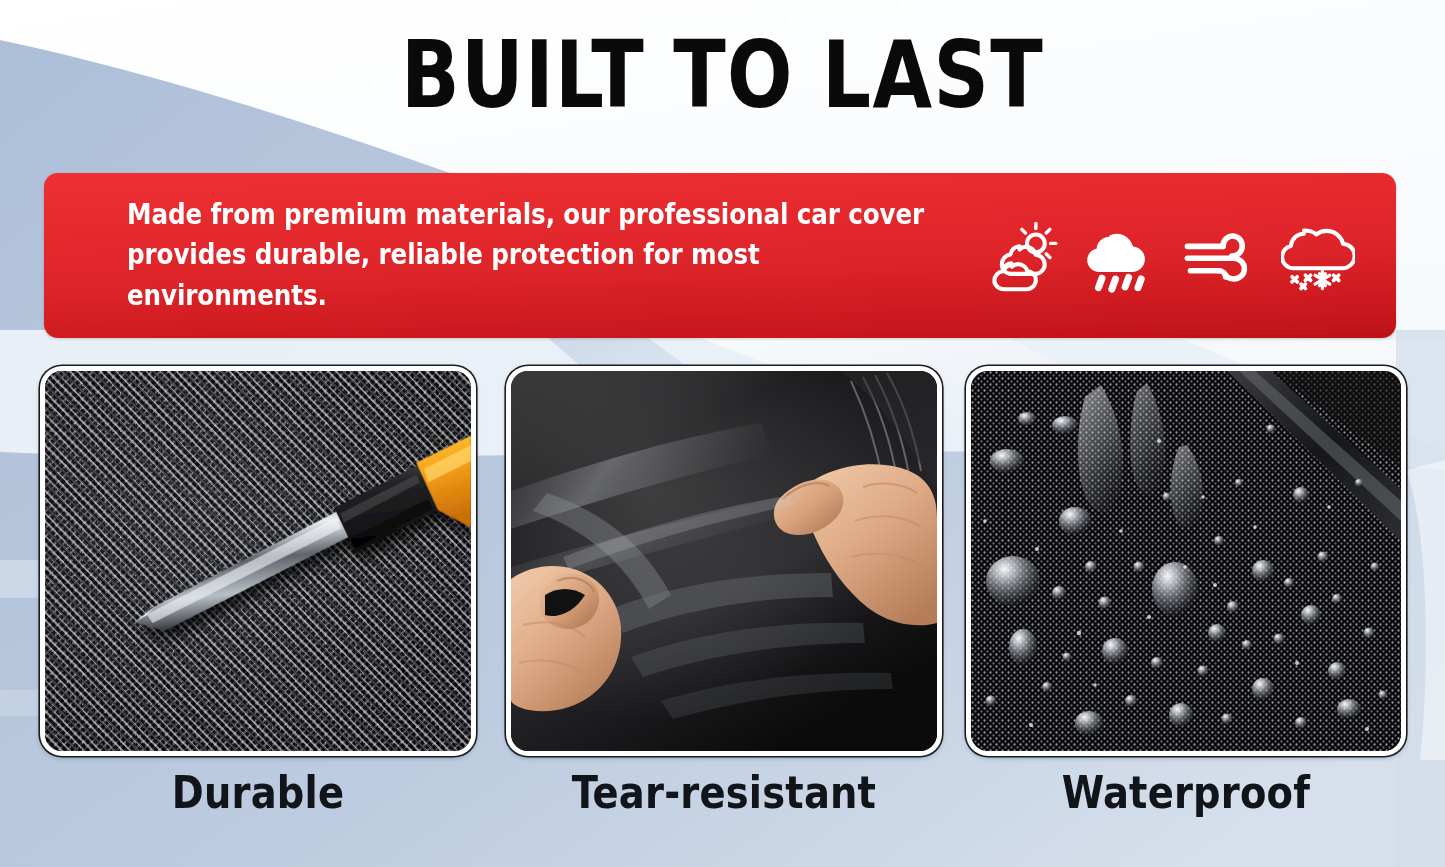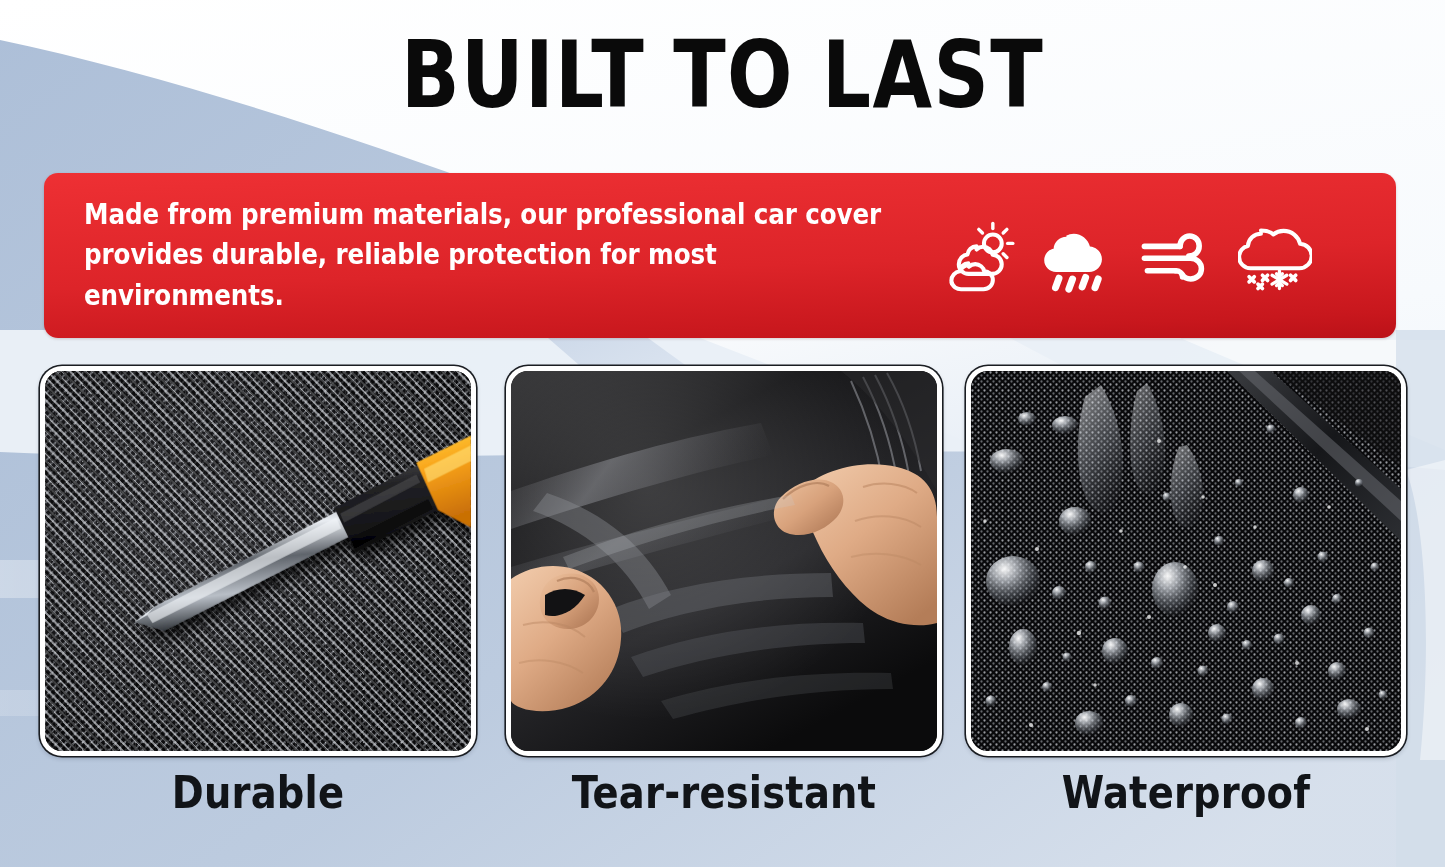--- a/index.html
+++ b/index.html
@@ -37,20 +37,21 @@
   #banner {
     position:absolute;
     left:44px; top:173px;
     width:1352px; height:165px;
     border-radius:14px;
     background:linear-gradient(178deg,#ee3034 0%,#e82c30 18%,#dd2429 55%,#c8171d 88%,#bb1118 100%);
     box-shadow:0 1px 3px rgba(60,10,10,.18);
     z-index:6;
     display:flex; align-items:center;
     overflow:hidden;
+    padding-left:43px;
   }
   #banner-text {
     color:#ffffff;
     font-family:"DejaVu Sans Condensed","Liberation Sans Narrow","Liberation Sans", sans-serif;
     font-weight:700;
     font-size:28.5px;
     line-height:1.42;
     letter-spacing:-0.1px;
     margin-left:40px;
     width:852px;

